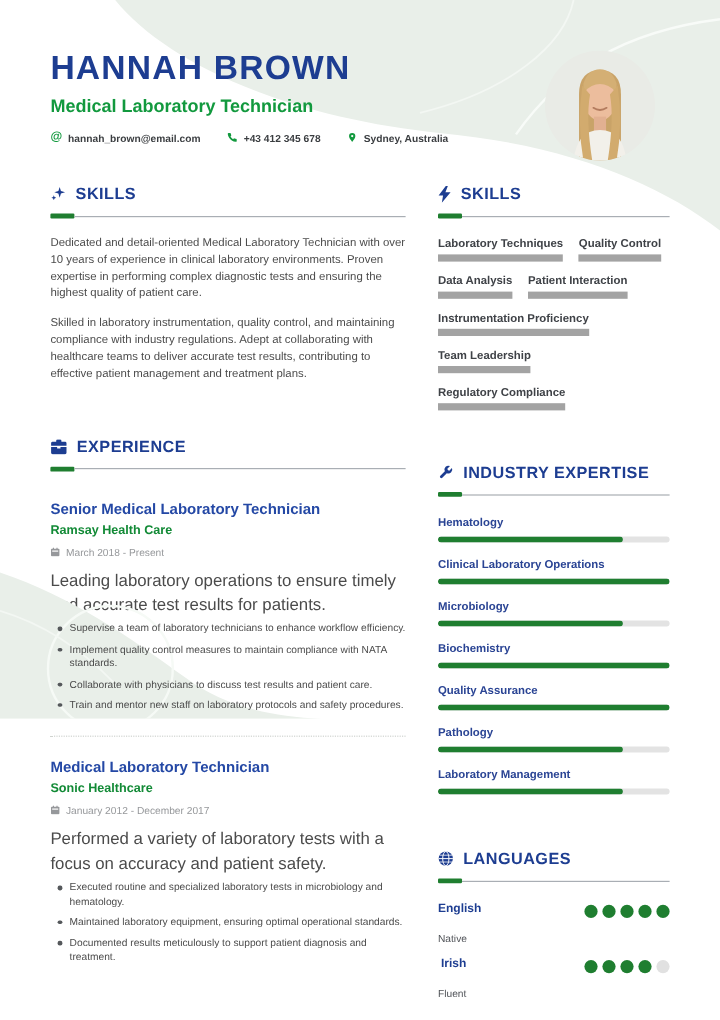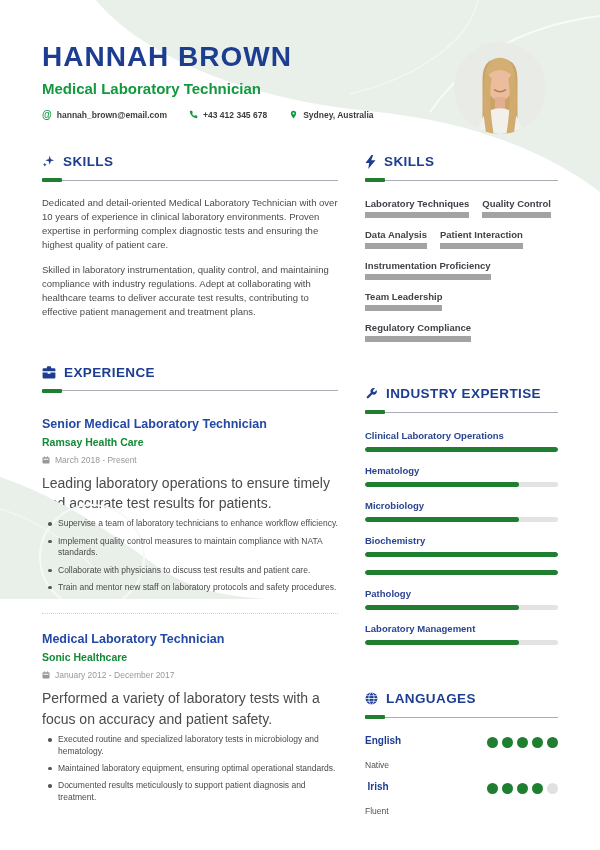--- a/index.html
+++ b/index.html
@@ -241,44 +241,45 @@
             <path d="M14.7 6.3a1 1 0 0 0 0 1.4l1.6 1.6a1 1 0 0 0 1.4 0l3.77-3.77a6 6 0 0 1-7.94 7.94l-6.91 6.91a2.12 2.12 0 0 1-3-3l6.91-6.91a6 6 0 0 1 7.94-7.94l-3.76 3.76z" fill="#1d3d91"></path>
           </svg>
           <span class="sec-title">INDUSTRY EXPERTISE</span>
         </div>
         <div class="rule">
             <span class="rule-green"></span>
             <span class="rule-gray"></span>
           </div>
         <div class="bar-items" id="industry">
             <div class="bar-item">
+              <div class="bar-label">Hematology</div>
+              <div class="bar-track">
+                <div class="bar-fill" style="width: 80%;"></div>
+              </div>
+            </div>
+            <div class="bar-item">
               <div class="bar-label">Clinical Laboratory Operations</div>
               <div class="bar-track">
                 <div class="bar-fill" style="width: 100%;"></div>
               </div>
             </div>
             <div class="bar-item">
-              <div class="bar-label">Hematology</div>
+              <div class="bar-label">Microbiology</div>
               <div class="bar-track">
                 <div class="bar-fill" style="width: 80%;"></div>
               </div>
             </div>
             <div class="bar-item">
-              <div class="bar-label">Microbiology</div>
-              <div class="bar-track">
-                <div class="bar-fill" style="width: 80%;"></div>
-              </div>
-            </div>
-            <div class="bar-item">
               <div class="bar-label">Biochemistry</div>
               <div class="bar-track">
                 <div class="bar-fill" style="width: 100%;"></div>
               </div>
             </div>
             <div class="bar-item">
+              <div class="bar-label">Quality Assurance</div>
               <div class="bar-track">
                 <div class="bar-fill" style="width: 100%;"></div>
               </div>
             </div>
             <div class="bar-item">
               <div class="bar-label">Pathology</div>
               <div class="bar-track">
                 <div class="bar-fill" style="width: 80%;"></div>
               </div>
             </div>

